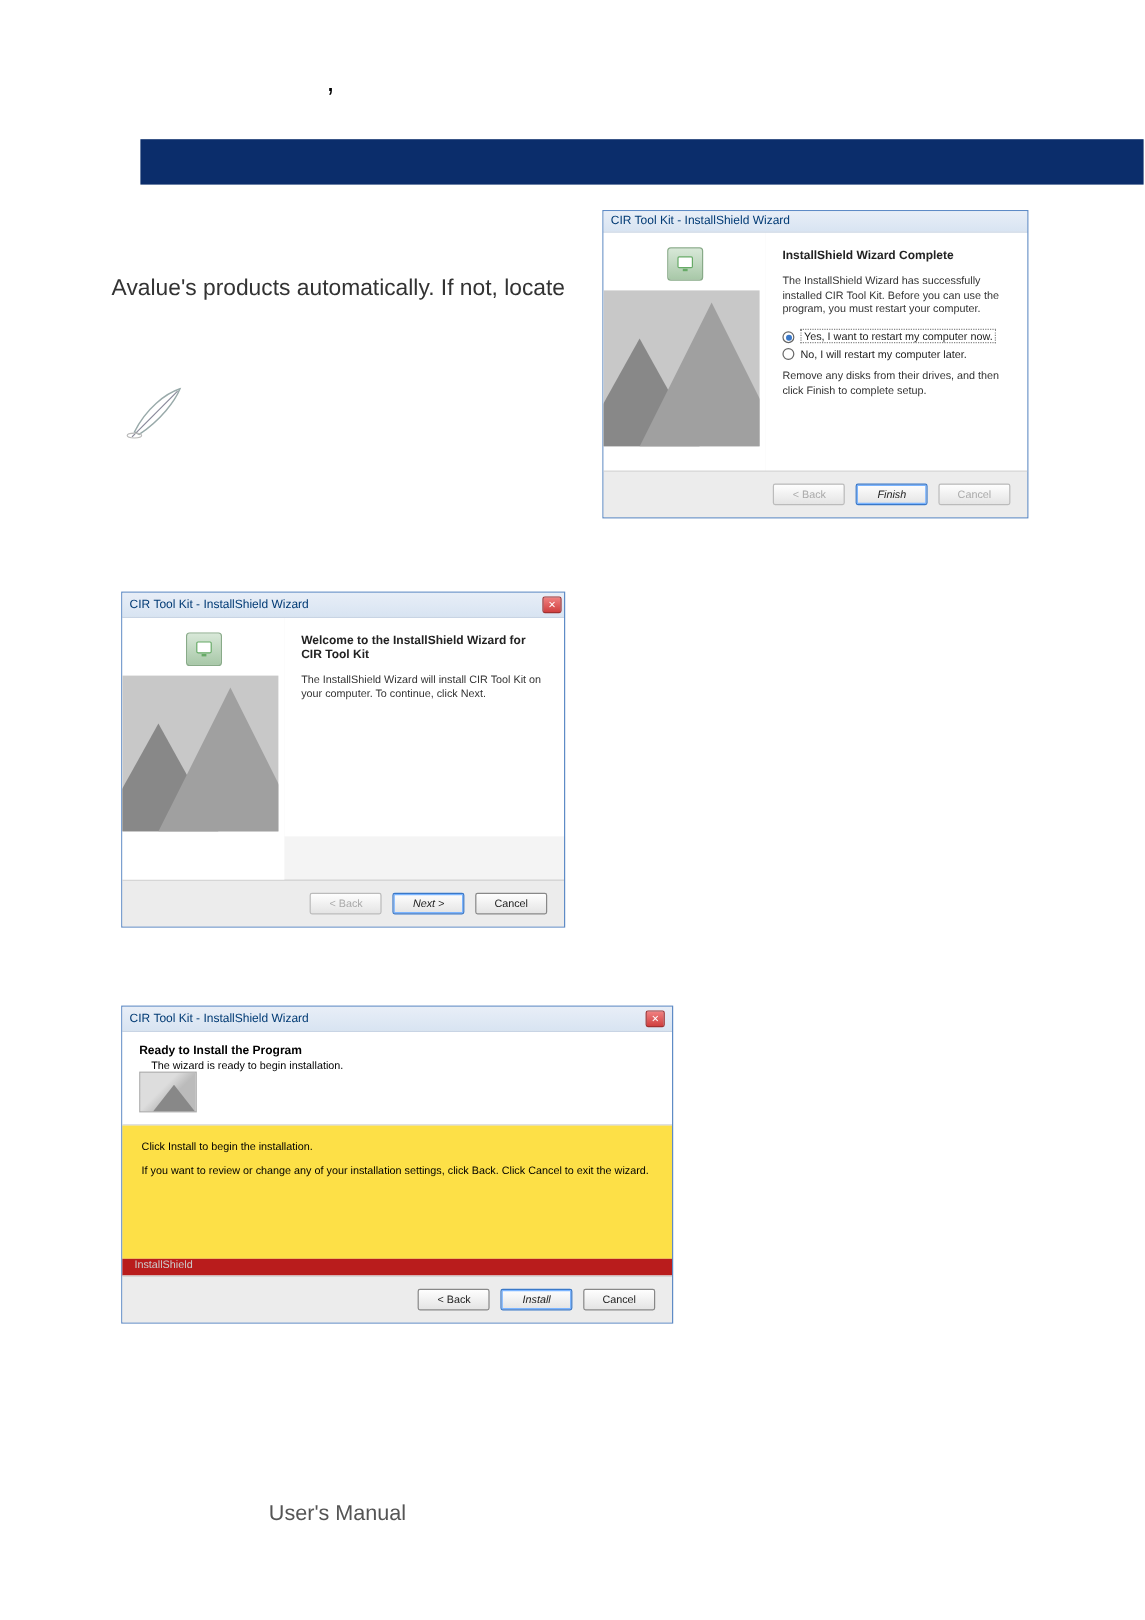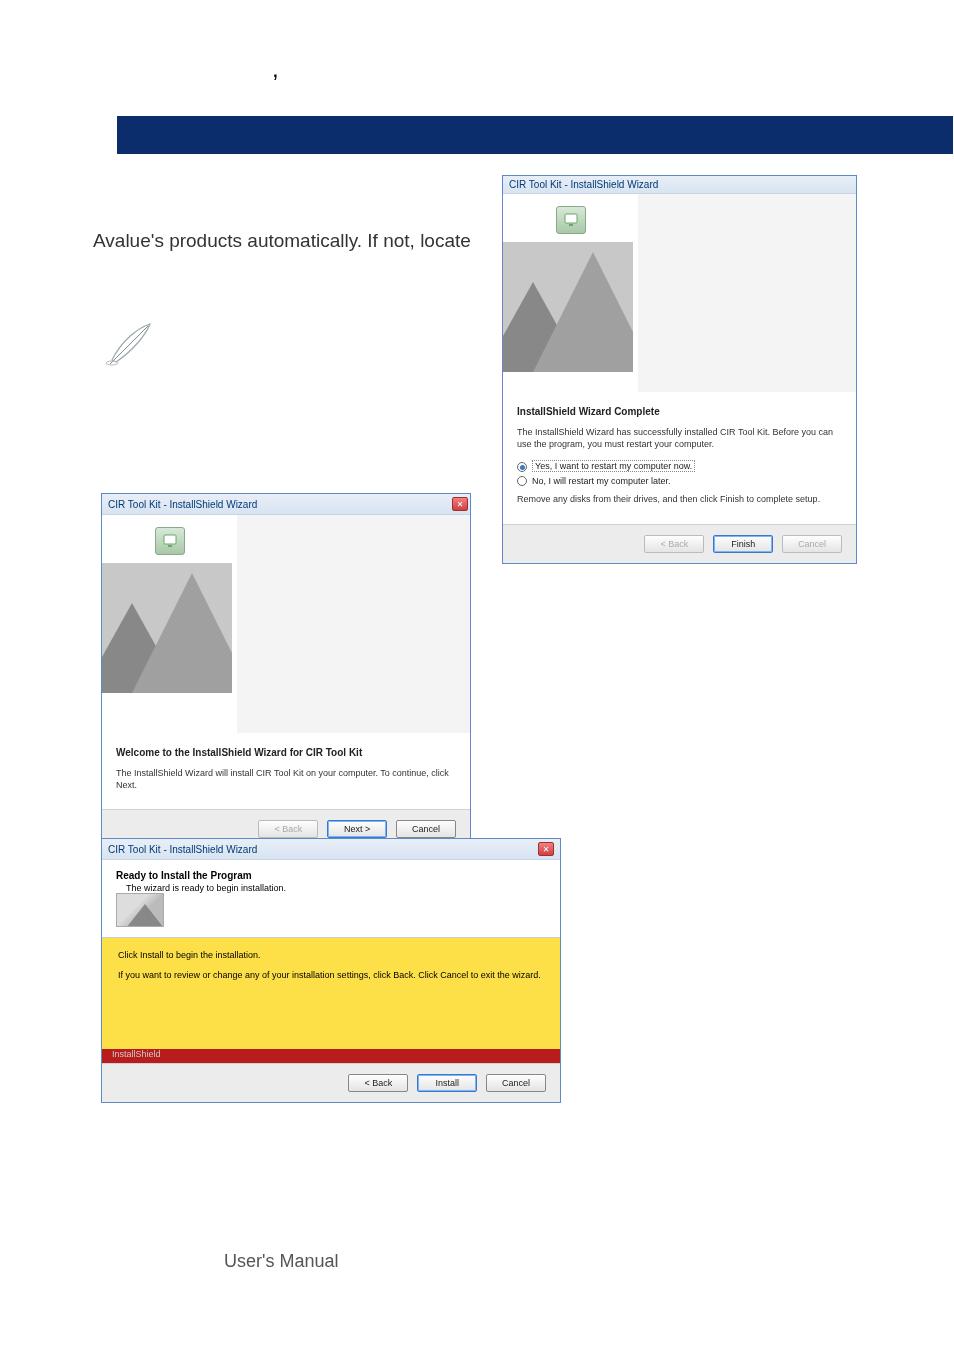--- a/index.html
+++ b/index.html
@@ -12,39 +12,39 @@
     .left-text { position: absolute; left: 93px; top: 230px; font-size: 19px; color: #333; }
     
     .feather-icon { position: absolute; left: 104px; top: 320px; }
     .feather-icon svg { width: 52px; height: 48px; }
     
     
     .dialog { position: absolute; border: 1px solid #5e8bc6; background: #f4f4f4; font-family: Tahoma, Arial, sans-serif; font-size: 10px; }
     .dialog .titlebar { background: linear-gradient(#e8eef7, #d8e4f2); color: #003a74; padding: 3px 6px; font-size: 10px; border-bottom: 1px solid #c8d4e4; display: flex; justify-content: space-between; align-items: center; }
     .close-btn { width: 16px; height: 14px; background: linear-gradient(#f08080,#d04040); border: 1px solid #a03030; color: #fff; font-size: 8px; display: flex; align-items: center; justify-content: center; border-radius: 2px; }
     
-    .dlg-body { display: flex; flex-direction: column; }
+    .dlg-body { display: flex; }
     .dlg-sidebar { width: 135px; background:#fff; padding: 12px 0 0 0; text-align:center; }
     .dlg-sidebar .pc-icon { width:30px; height:28px; background: linear-gradient(#d8e8d8,#a8c8a8); border:1px solid #8a8; border-radius:3px; margin:0 auto 6px; display:flex; align-items:center; justify-content:center; }
     .dlg-sidebar .mountains { width:130px; height:130px; background:#c8c8c8; position:relative; overflow:hidden; margin-top:8px; }
     .dlg-sidebar .mountains::before { content:""; position:absolute; bottom:0; left:-20px; width:0; height:0; border-left:50px solid transparent; border-right:50px solid transparent; border-bottom:90px solid #888; }
     .dlg-sidebar .mountains::after { content:""; position:absolute; bottom:0; left:30px; width:0; height:0; border-left:60px solid transparent; border-right:60px solid transparent; border-bottom:120px solid #a0a0a0; }
     
     .dlg-content { flex:1; padding: 14px 18px 8px 14px; background:#fff; color:#222; }
     .dlg-content .heading { font-weight:bold; font-size:10px; margin-bottom: 10px; }
     .dlg-content p { font-size:9px; margin-bottom: 10px; line-height:1.3; color:#333; }
     .radio-row { font-size:9px; margin: 4px 0; display:flex; align-items:flex-end; }
     .radio-dot { width:10px; height:10px; border:1px solid #666; border-radius:50%; margin-right:5px; display:inline-flex; align-items:center; justify-content:center; background:#fff; }
     .radio-dot.sel::after { content:""; width:5px; height:5px; border-radius:50%; background:#3a78c8; }
     .dashed-sel { border:1px dotted #888; padding:0 2px; }
     
     .btnbar { background:#ececec; border-top:1px solid #d0d0d0; padding: 10px 14px; text-align:right; }
     .btn { display:inline-block; min-width:60px; padding:3px 10px; font-size:9px; border:1px solid #888; background: linear-gradient(#fefefe,#e4e4e4); border-radius:2px; margin-left:6px; text-align:center; color:#222; }
     .btn.disabled { color:#aaa; border-color:#bbb; }
-    .btn.primary { border:1px solid #3a78c8; box-shadow:0 0 0 1px #7ab4ff inset; }
+    .btn.primary { border:1px solid #3a78c8; box-shadow:0 0 0 1px #7ab4ff inset;font-style:italic; }
     
     
     .d1 { left: 502px; top: 175px; width: 355px; }
     .d1 .dlg-sidebar { height: 198px; }
     .d1 .dlg-content { height:198px; }
     
     
     .d2 { left: 101px; top: 493px; width: 370px; }
     .d2 .titlebar { padding-right:2px; }
     .d2 .dlg-sidebar { height: 218px; }

